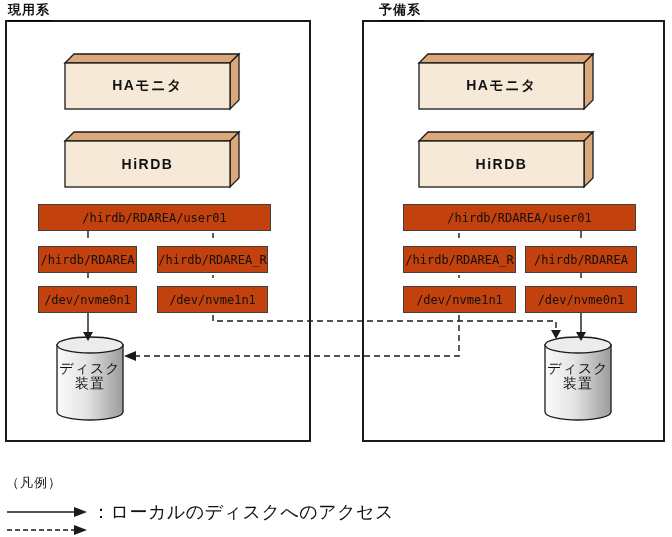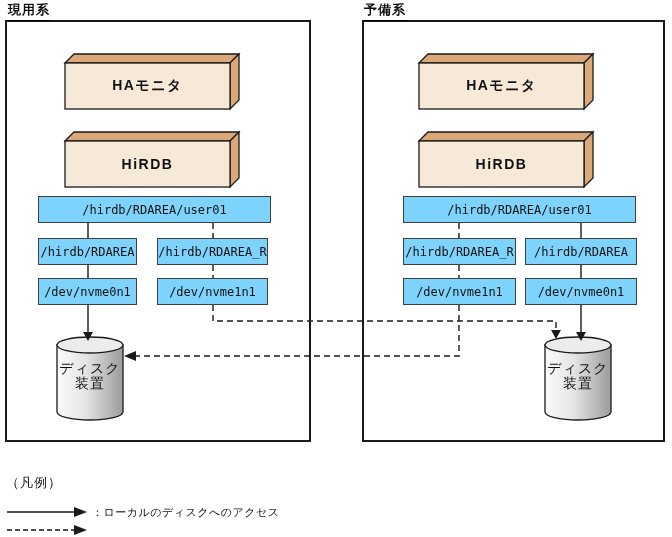--- a/index.html
+++ b/index.html
@@ -11,49 +11,50 @@
   .sys-box {
     position:absolute; border:2px solid #1a1a1a; box-sizing:border-box;
     z-index:0; background:transparent;
   }
   .sys-label {
     position:absolute; top:1px; font-size:13px; font-weight:bold;
     border-bottom:1px solid #000; padding:0 2px 1px 0; z-index:3;
     letter-spacing:1px;
   }
   .wb {
-    position:absolute; background:#7dd3fc; border:1.5px solid #3f3f3f;
+    position:absolute; background:#c2410c; border:1.5px solid #3f3f3f;
     box-sizing:border-box; display:flex; align-items:center; justify-content:center;
     font-family:"DejaVu Sans Mono", monospace; font-size:12px; z-index:2;
     white-space:nowrap;
+    margin-top:8px;
   }
   .b3d-label {
     position:absolute; display:flex; align-items:center; justify-content:center;
     font-size:14px; font-weight:bold; letter-spacing:1.5px; z-index:2;border-radius:6px;
   }
   .disk-label {
     position:absolute; width:66px; text-align:center; font-size:14px;
     line-height:15px; z-index:2; letter-spacing:1px;
   }
   .legend { position:absolute; left:6px; top:474px; z-index:2; }
   .legend-title { font-size:13px; margin-bottom:12px; letter-spacing:1px; }
   .legend-row { display:flex; align-items:center; margin-top:2px; height:16px; }
   .legend-row svg { flex:0 0 auto; }
-  .legend-label { font-size:11px; margin-left:2px; letter-spacing:0.5px; }
+  .legend-label { font-size:18px; margin-left:2px; letter-spacing:0.5px; }
 </style>
 </head>
 <body>
 
 <div class="canvas">
 
   <div class="sys-box" style="left:5px; top:20px; width:306px; height:422px;"></div>
   <div class="sys-box" style="left:362px; top:20px; width:303px; height:422px;"></div>
 
   <div class="sys-label" style="left:8px;">現用系</div>
-  <div class="sys-label" style="left:364px;">予備系</div>
+  <div class="sys-label" style="left:379px;">予備系</div>
 
   <svg class="lw" width="672" height="537" viewBox="0 0 672 537">
     <defs>
       <linearGradient id="diskGrad" x1="0" y1="0" x2="1" y2="0">
         <stop offset="0" stop-color="#fbfbfb"></stop>
         <stop offset="0.45" stop-color="#e3e3e3"></stop>
         <stop offset="1" stop-color="#9b9b9b"></stop>
       </linearGradient>
     </defs>
 

